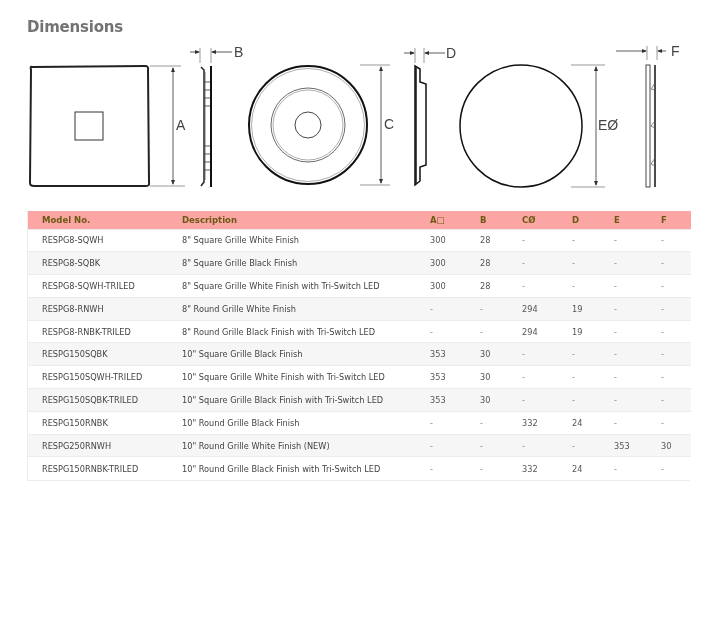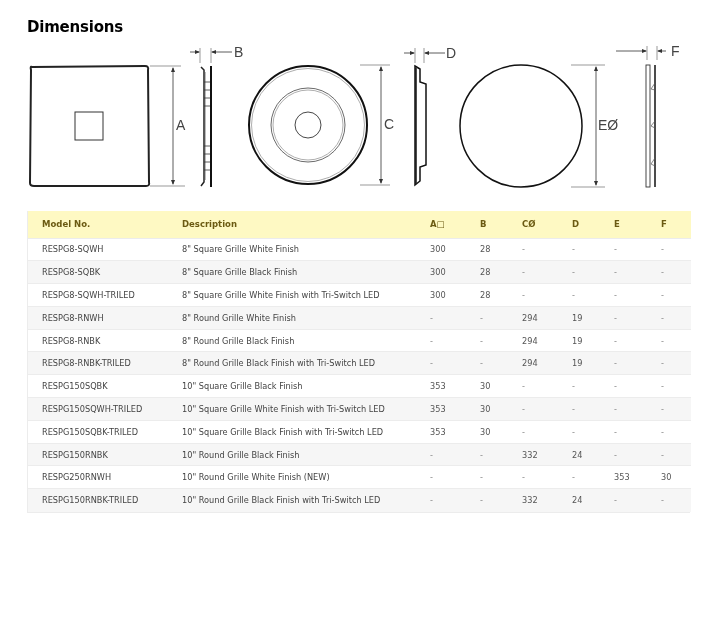--- a/index.html
+++ b/index.html
@@ -1,34 +1,34 @@
 <!DOCTYPE html>
 <html><head>
   <meta charset="utf-8">
   <style>
     * { box-sizing: border-box; margin: 0; padding: 0; }
     html, body { width: 720px; height: 632px; background: #ffffff; overflow: hidden; }
     body { font-family: "DejaVu Sans", "Liberation Sans", sans-serif; color: #333333; position: relative; }
 
     .title {
       position: absolute; left: 27px; top: 18px;
-      font-size: 15px; font-weight: bold; color: #000000;
+      font-size: 15px; font-weight: bold; color: #737373;
       font-family: "DejaVu Sans", sans-serif; letter-spacing: -0.2px;
     }
 
     .diagram { position: absolute; left: 0; top: 40px; width: 720px; height: 160px; }
     .diagram svg { display: block; }
     .dim-label { font-family: "Liberation Sans", sans-serif; font-size: 14px; fill: #444444; }
 
     .table-wrap {
       position: absolute; left: 27px; top: 211px; width: 663px;
       border: 1px solid #ececec; border-top: none;
     }
     table { width: 100%; border-collapse: collapse; table-layout: fixed; }
-    thead tr { background: #fef9c3; height: 27px; }
+    thead tr { background: #fca5a5; height: 18px; }
     th {
       font-family: "DejaVu Sans", sans-serif;
       font-size: 8.5px; font-weight: bold; color: #6b5a12; text-align: left;
       padding: 0 0 0 14px; vertical-align: middle;
     }
     td {
       font-family: "DejaVu Sans", sans-serif;
       font-size: 8.2px; color: #444444; text-align: left;
       padding: 0 0 0 14px; height: 22.8px; vertical-align: middle;
       border-top: 1px solid #ececec; white-space: nowrap; overflow: hidden;
@@ -199,30 +199,20 @@
           <td>RESPG8-RNWH</td>
           <td>8" Round Grille White Finish</td>
           <td class="dash">-</td>
           <td class="dash">-</td>
           <td class="num">294</td>
           <td class="num">19</td>
           <td class="dash">-</td>
           <td class="dash">-</td>
         </tr>
         <tr>
-          <td>RESPG8-RNBK</td>
-          <td>8" Round Grille Black Finish</td>
-          <td class="dash">-</td>
-          <td class="dash">-</td>
-          <td class="num">294</td>
-          <td class="num">19</td>
-          <td class="dash">-</td>
-          <td class="dash">-</td>
-        </tr>
-        <tr>
           <td>RESPG8-RNBK-TRILED</td>
           <td>8" Round Grille Black Finish with Tri-Switch LED</td>
           <td class="dash">-</td>
           <td class="dash">-</td>
           <td class="num">294</td>
           <td class="num">19</td>
           <td class="dash">-</td>
           <td class="dash">-</td>
         </tr>
         <tr>

